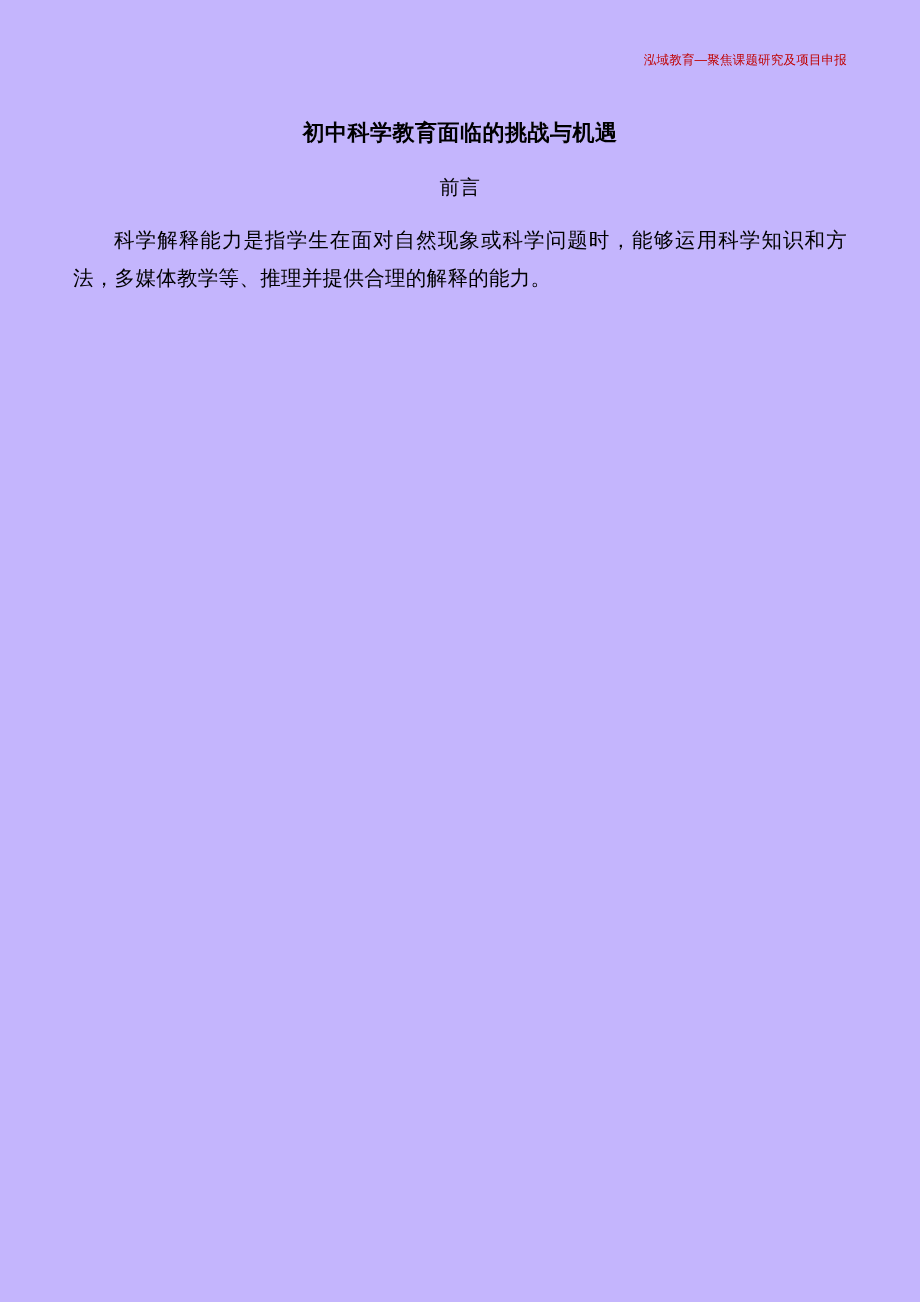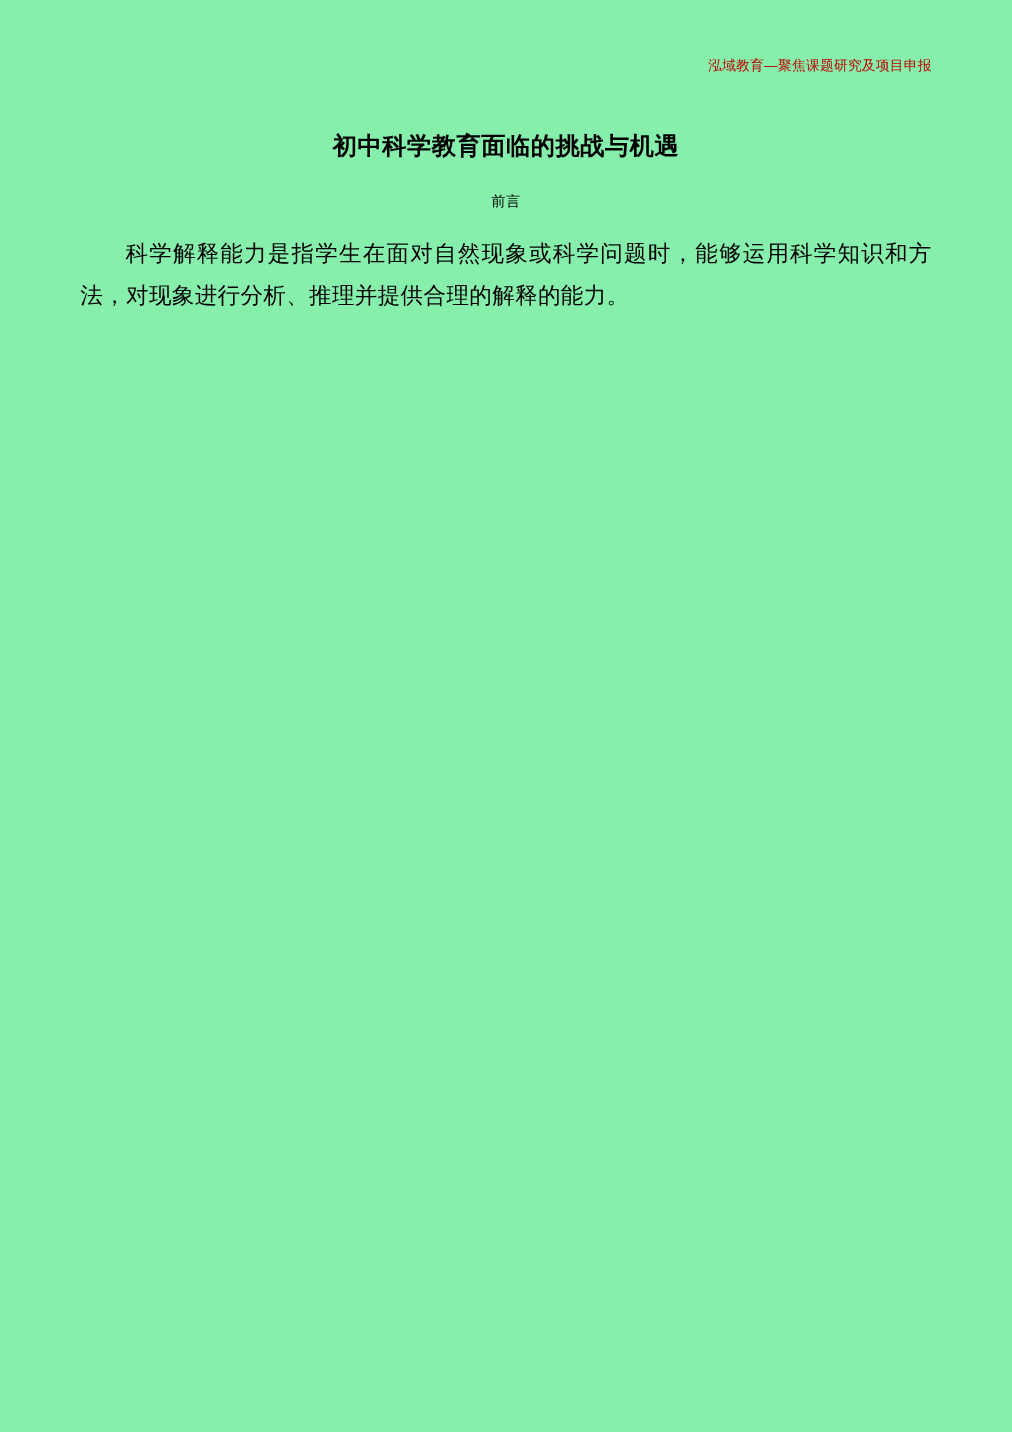--- a/index.html
+++ b/index.html
@@ -9,21 +9,21 @@
   }
   body {
     font-family: "Liberation Serif", "DejaVu Serif", serif;
     color: #000000;
   }
   .page {
     position: relative;
     width: 920px;
     height: 1302px;
     margin: 0 auto;
-    background: #86efac;
+    background: #c4b5fd;
     box-sizing: border-box;
     overflow: hidden;
   }
   .header {
     position: absolute;
     top: 52px;
     right: 73px;
     font-family: "Liberation Sans", "DejaVu Sans", sans-serif;
     font-size: 12.5px;
     color: #C00000;
@@ -39,21 +39,21 @@
   .doc-title {
     font-family: "Liberation Sans", "DejaVu Sans", sans-serif;
     font-size: 22px;
     font-weight: 700;
     text-align: center;
     margin: 0 0 26px 0;
     letter-spacing: 0.5px;
   }
   .section-title {
     font-family: "Liberation Sans", "DejaVu Sans", sans-serif;
-    font-size: 13px;
+    font-size: 20px;
     font-weight: 400;
     text-align: center;
     margin: 0 0 20px 0;
     letter-spacing: 0.5px;
   }
   p.para {
     font-size: 20.5px;
     line-height: 1.86;
     text-align: justify;
     text-justify: inter-ideograph;
@@ -85,18 +85,18 @@
 
   <div class="content">
 
     <h1 class="doc-title">初中科学教育面临的挑战与机遇</h1>
 
     <h2 class="section-title">前言</h2>
 
 
 
 
-    <p class="para">科学解释能力是指学生在面对自然现象或科学问题时，能够运用科学知识和方法，对现象进行分析、推理并提供合理的解释的能力。</p>
+    <p class="para">科学解释能力是指学生在面对自然现象或科学问题时，能够运用科学知识和方法，多媒体教学等、推理并提供合理的解释的能力。</p>
 
   </div>
 
 
 </div>
 
 </body></html>

